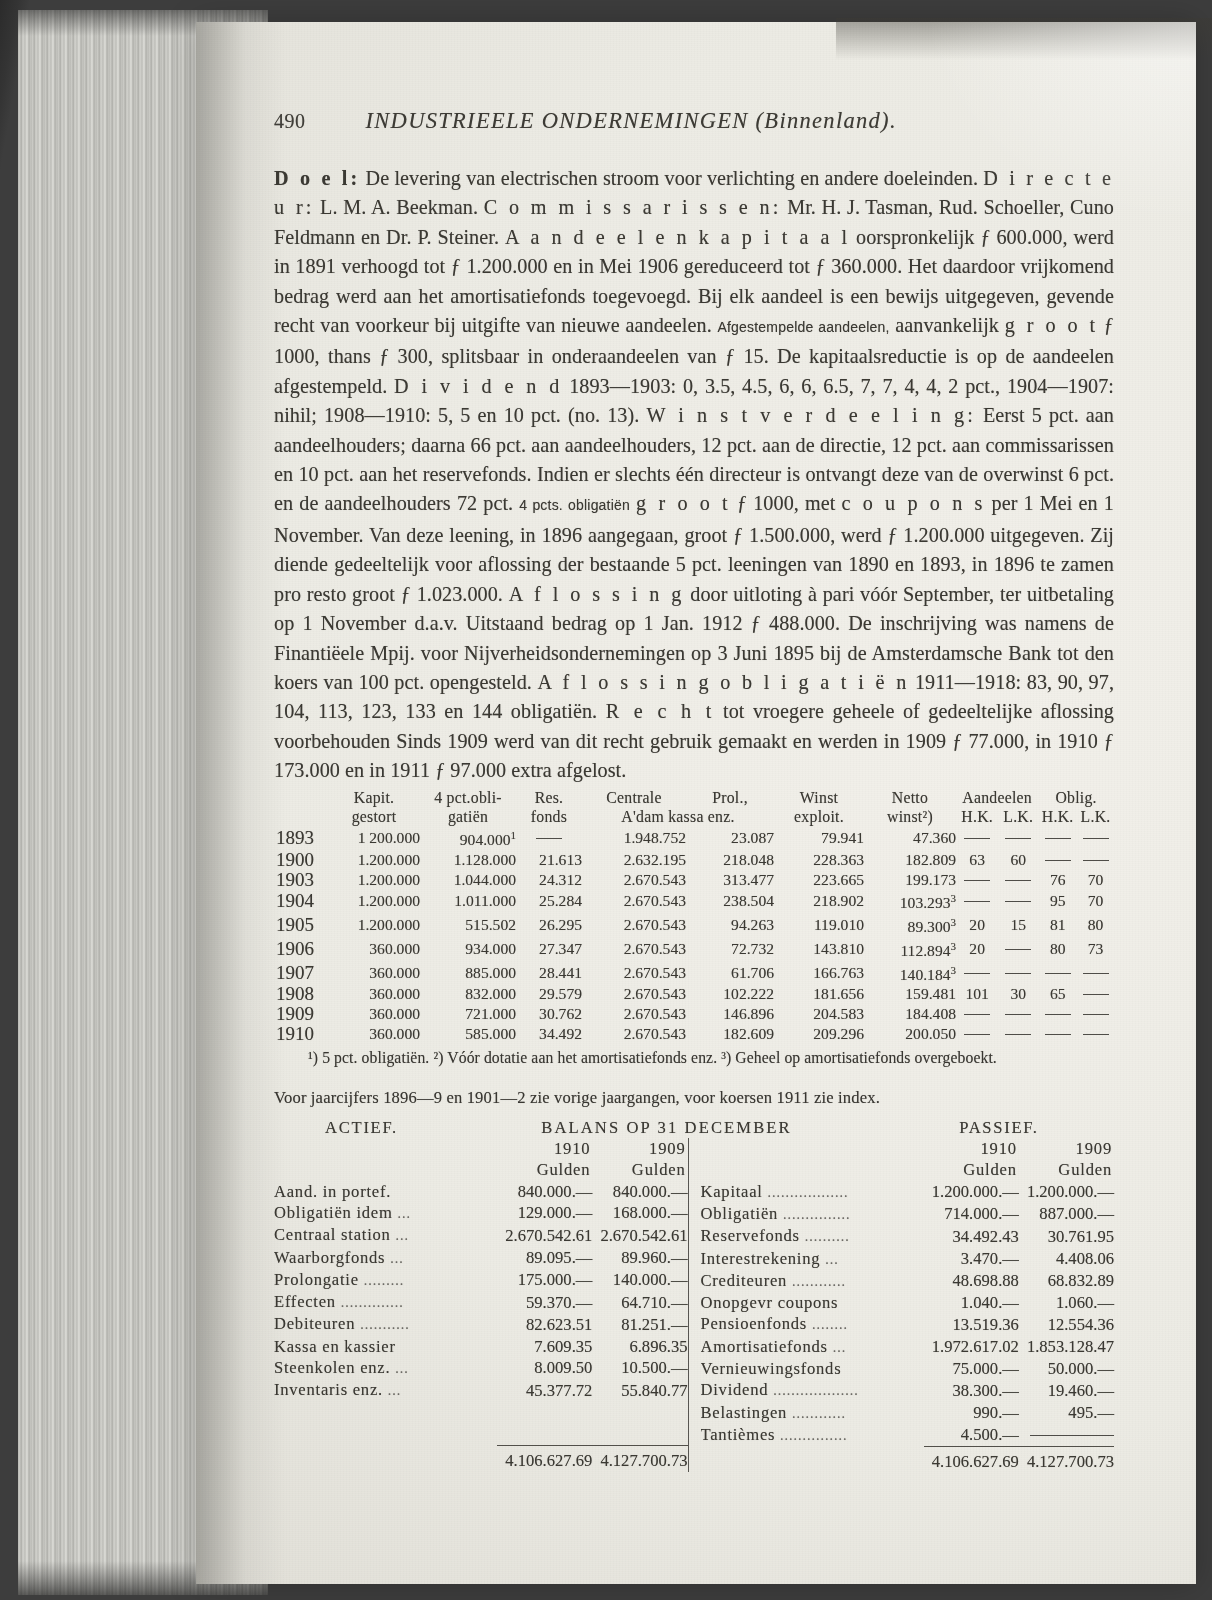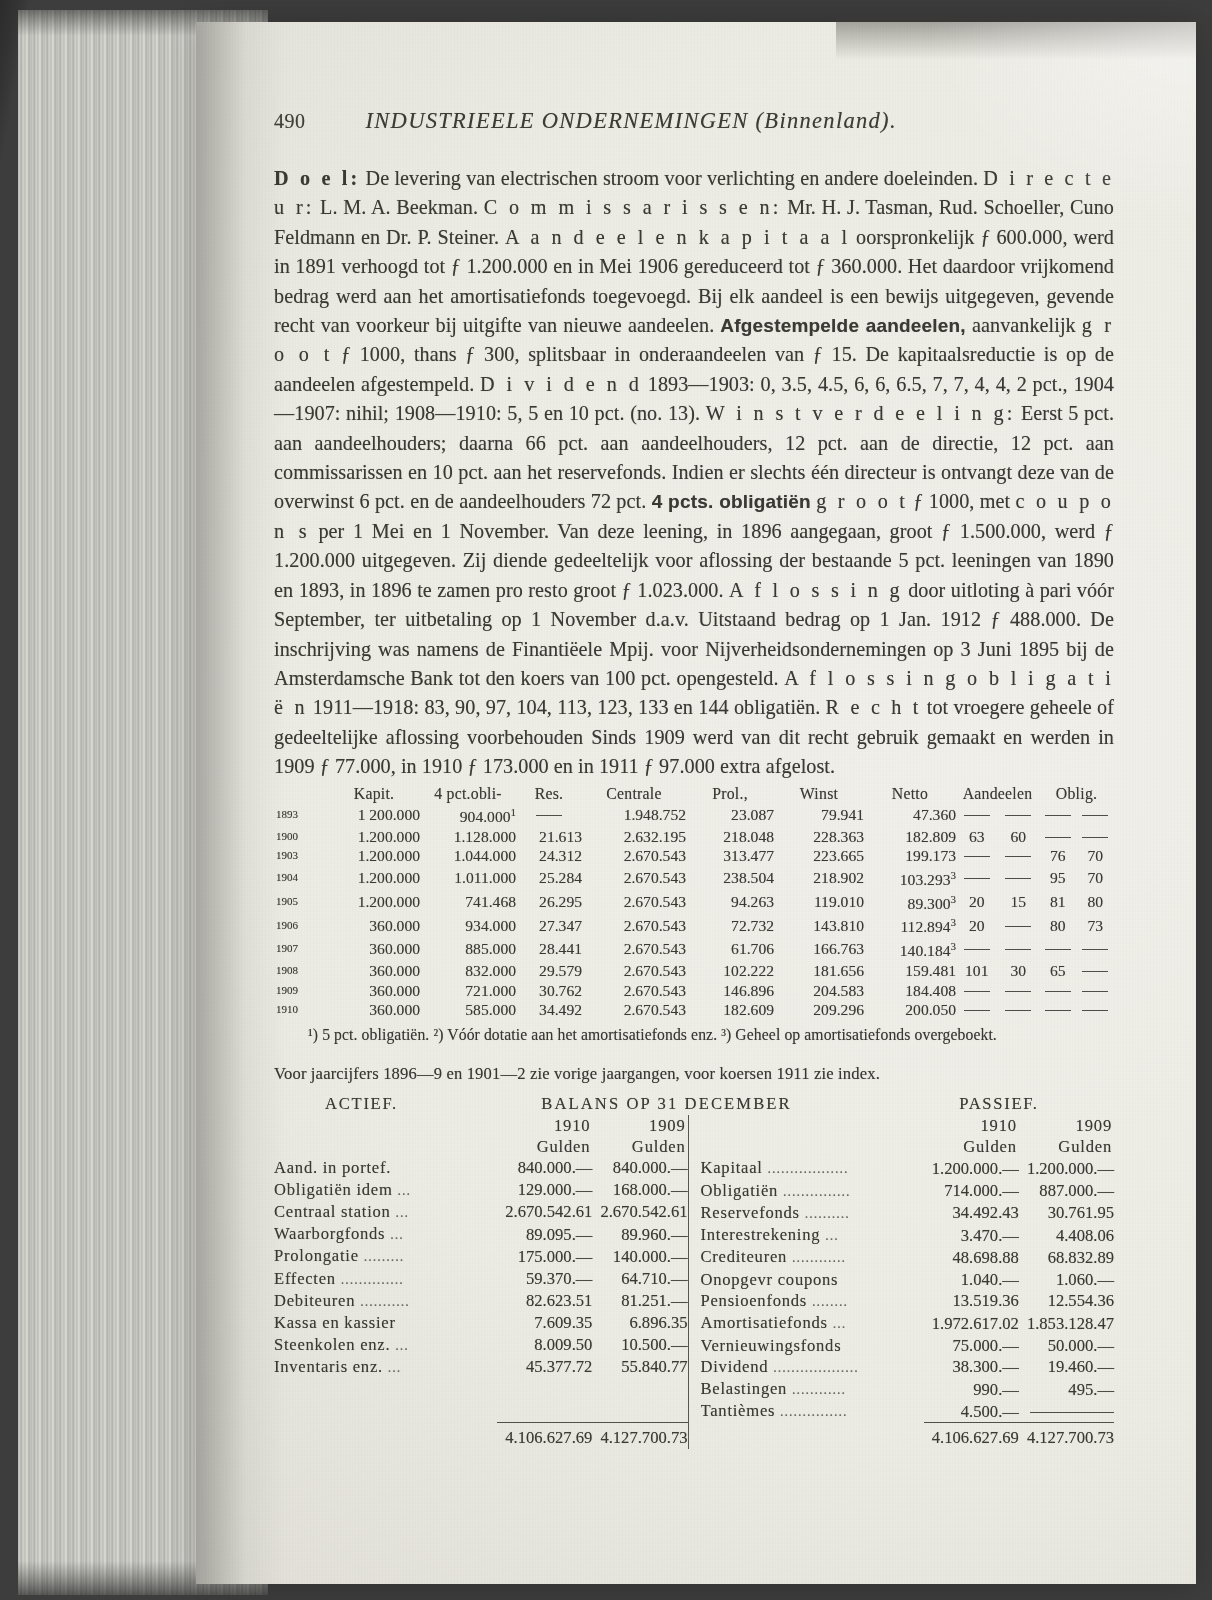--- a/index.html
+++ b/index.html
@@ -131,22 +131,22 @@
     text-justify: inter-word;
     color: #35332d;
     letter-spacing: .05px;
   }
   .body-text p { margin: 0; }
 
   .sp { letter-spacing: 3.1px; }         
   .bold { font-weight: bold; }            
   .bsans {
     font-family: "Liberation Sans", sans-serif;
-    font-weight: bold;
-    font-size: 19px;
+    font-weight: normal;
+    font-size: 14px;
     letter-spacing: .2px;
   }
 
   
   .stat {
     margin-top: 2px;
     font-size: 15.6px;
     line-height: 19.6px;
     border-collapse: collapse;
     color: #35332d;
@@ -157,21 +157,21 @@
     white-space: nowrap;
     font-weight: normal;
   }
   .stat thead th {
     text-align: center;
     font-size: 15.8px;
     line-height: 19.4px;
     letter-spacing: .25px;
   }
   .stat td { text-align: right; }
-  .stat td.yr { text-align: left; padding-left: 2px; font-size: 11px; }
+  .stat td.yr { text-align: left; padding-left: 2px; font-size: 19px; }
   .stat td.dash, .stat th.cn { text-align: center; }
   .dsh {
     display: inline-block;
     width: 26px;
     border-bottom: 1.6px solid #4a4843;
     vertical-align: 4px;
   }
   .sup { font-size: 11px; vertical-align: super; }
 
   .fnote {
@@ -259,20 +259,33 @@
             <th style="width:92px">Kapit.</th>
             <th style="width:96px">4 pct.obli-</th>
             <th style="width:66px">Res.</th>
             <th style="width:104px">Centrale</th>
             <th style="width:88px">Prol.,</th>
             <th style="width:90px">Winst</th>
             <th style="width:92px">Netto</th>
             <th class="cn" colspan="2" style="width:86px">Aandeelen</th>
             <th class="cn" colspan="2" style="width:80px">Oblig.</th>
           </tr>
+          <tr>
+            <th></th>
+            <th>gestort</th>
+            <th>gatiën</th>
+            <th>fonds</th>
+            <th colspan="2">A'dam kassa enz.</th>
+            <th>exploit.</th>
+            <th>winst²)</th>
+            <th class="cn">H.K.</th>
+            <th class="cn">L.K.</th>
+            <th class="cn">H.K.</th>
+            <th class="cn">L.K.</th>
+          </tr>
         </thead>
         <tbody id="stat-body">
             <tr>
               <td class="yr">1893</td>
               <td>1 200.000</td>
               <td>904.000<span class="sup">1</span></td>
               <td class="dash"><span class="dsh"></span></td>
               <td>1.948.752</td>
               <td>23.087</td>
               <td>79.941</td>
@@ -320,21 +333,21 @@
               <td>218.902</td>
               <td>103.293<span class="sup">3</span></td>
               <td class="dash"><span class="dsh"></span></td>
               <td class="dash"><span class="dsh"></span></td>
               <td class="dash">95</td>
               <td class="dash">70</td>
             </tr>
             <tr>
               <td class="yr">1905</td>
               <td>1.200.000</td>
-              <td>741.468</td>
+              <td>515.502</td>
               <td>26.295</td>
               <td>2.670.543</td>
               <td>94.263</td>
               <td>119.010</td>
               <td>89.300<span class="sup">3</span></td>
               <td class="dash">20</td>
               <td class="dash">15</td>
               <td class="dash">81</td>
               <td class="dash">80</td>
             </tr>

